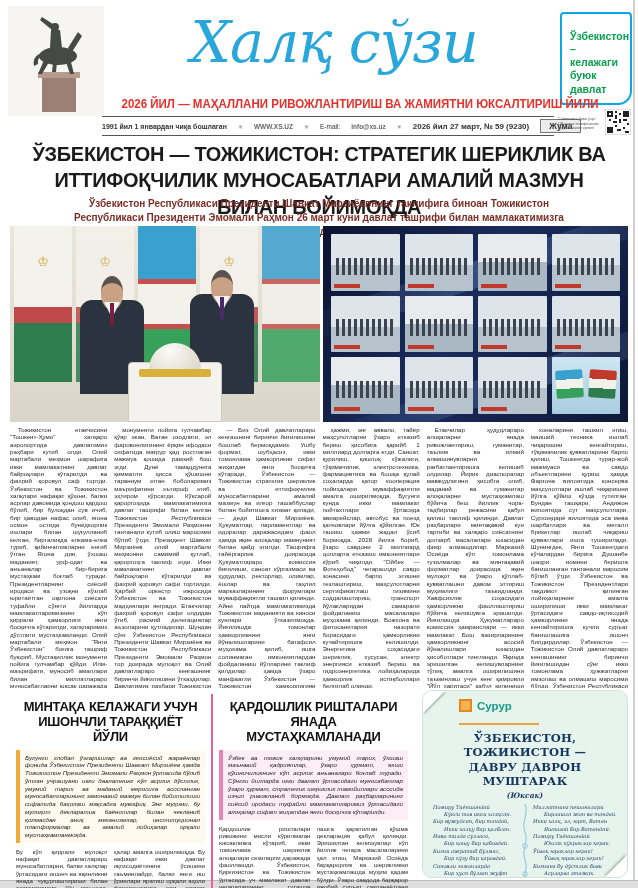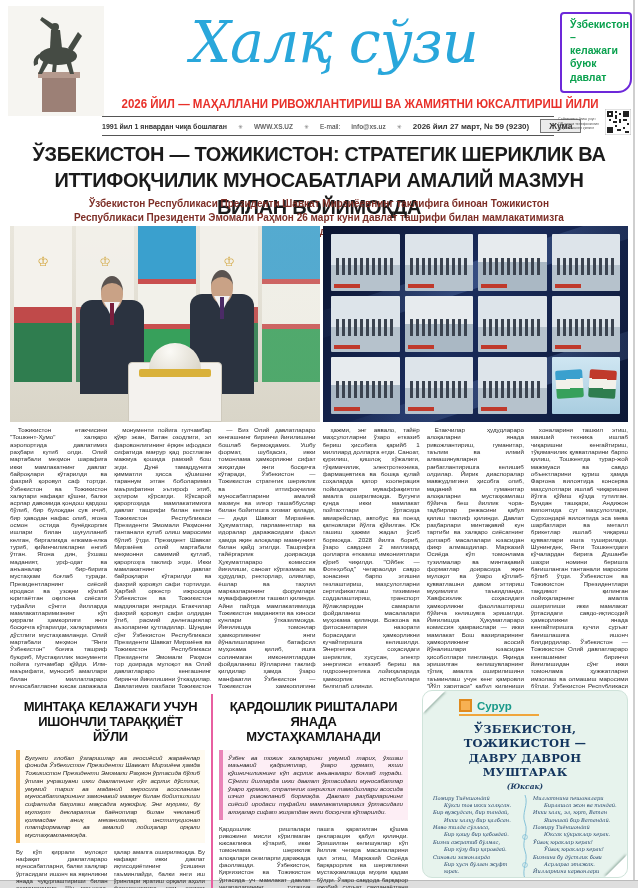--- a/index.html
+++ b/index.html
@@ -6,22 +6,22 @@
   .page{position:relative;width:638px;height:888px;background:#fff;overflow:hidden;
         font-family:"Liberation Sans",sans-serif;color:#222;margin:0 auto;}
   .edge-right{position:absolute;top:0;bottom:0;right:3px;width:2px;background:#cfcfcf;}
   .edge-bottom{position:absolute;left:0;right:0;bottom:0;height:7px;background:#dedede;border-top:1px solid #bbb;}
 
   
   .statue{position:absolute;left:8px;top:6px;width:96px;height:110px;background:#f6f5f1;}
   .masthead-title{position:absolute;left:106px;top:14px;width:456px;text-align:center;
       font-family:"DejaVu Serif",serif;font-style:italic;font-weight:normal;font-size:57px;
       color:#29a7db;letter-spacing:-1px;line-height:1;}
-  .slogan-box{position:absolute;right:6px;top:12px;width:58px;padding:4px 2px 7px 8px;
-      border:2px solid #6d28d9;border-radius:4px 4px 14px 4px;}
+  .slogan-box{position:absolute;right:6px;top:12px;width:58px;padding:16px 2px 7px 8px;
+      border:2px solid #0ea5e9;border-radius:4px 4px 14px 4px;}
   .slogan-box .line{color:#0aa14e;font-weight:bold;font-size:10.5px;line-height:1.25;}
   .year-motto{position:absolute;left:100px;width:520px;top:97px;text-align:center;
       color:#e8312a;font-weight:bold;font-size:12px;transform:scaleX(.96);}
   .datebar{position:absolute;left:102px;top:116px;width:452px;height:18px;
       border-top:1.5px solid #555;border-bottom:1.5px solid #555;
       display:flex;align-items:center;gap:11px;font-size:6.5px;color:#333;white-space:nowrap;}
   .datebar .founded{font-weight:bold;font-size:7px;}
   .datebar .sep{color:#777;font-size:6px;}
   .datebar .site{color:#666;font-weight:bold;}
   .datebar .issue{font-weight:bold;font-size:8px;margin-left:auto;}
@@ -93,21 +93,21 @@
   .art-body{flex:1;display:flex;gap:6px;overflow:hidden;}
   .art-col{flex:1;font-size:6.1px;line-height:1.2;text-align:justify;color:#2a2a2a;overflow:hidden;}
 
   
   .surur-box{position:relative;flex:1;background:#e7f3ed;border:1px solid #cfe3da;border-radius:10px;
       padding:8px 10px;overflow:hidden;}
   .curl{position:absolute;width:0;height:0;}
   .curl-tl{top:0;left:0;border-top:22px solid #fff;border-right:22px solid transparent;filter:drop-shadow(1px 1px 1px #9ab3a8);}
   .curl-br{bottom:0;right:0;border-bottom:22px solid #fff;border-left:22px solid transparent;filter:drop-shadow(-1px -1px 1px #9ab3a8);}
   .surur-head{display:flex;align-items:center;gap:5px;margin-left:26px;width:80px;
-      border-bottom:2px solid #f0a63c;padding-bottom:2px;}
+      border-bottom:2px solid #f0a63c;padding-bottom:11px;}
   .surur-square{width:9px;height:9px;background:#f7b153;border:2px solid #e08a1e;}
   .surur-label{color:#199a8a;font-weight:bold;font-size:11.5px;}
   .surur-title{margin-top:6px;text-align:center;font-family:"DejaVu Serif",serif;font-weight:bold;
       font-size:11.5px;line-height:1.25;color:#13355e;letter-spacing:.2px;}
   .surur-sub{text-align:center;font-family:"DejaVu Serif",serif;font-style:italic;font-weight:bold;
       font-size:7.5px;color:#1c3c63;margin:2px 0 4px;}
   .poem{position:relative;display:flex;gap:16px;justify-content:center;}
   .poem-col{width:86px;font-family:"DejaVu Serif",serif;font-style:italic;font-size:5.1px;
       line-height:1.45;color:#1c3c63;}
   .poem-col .line{min-height:7px;}

